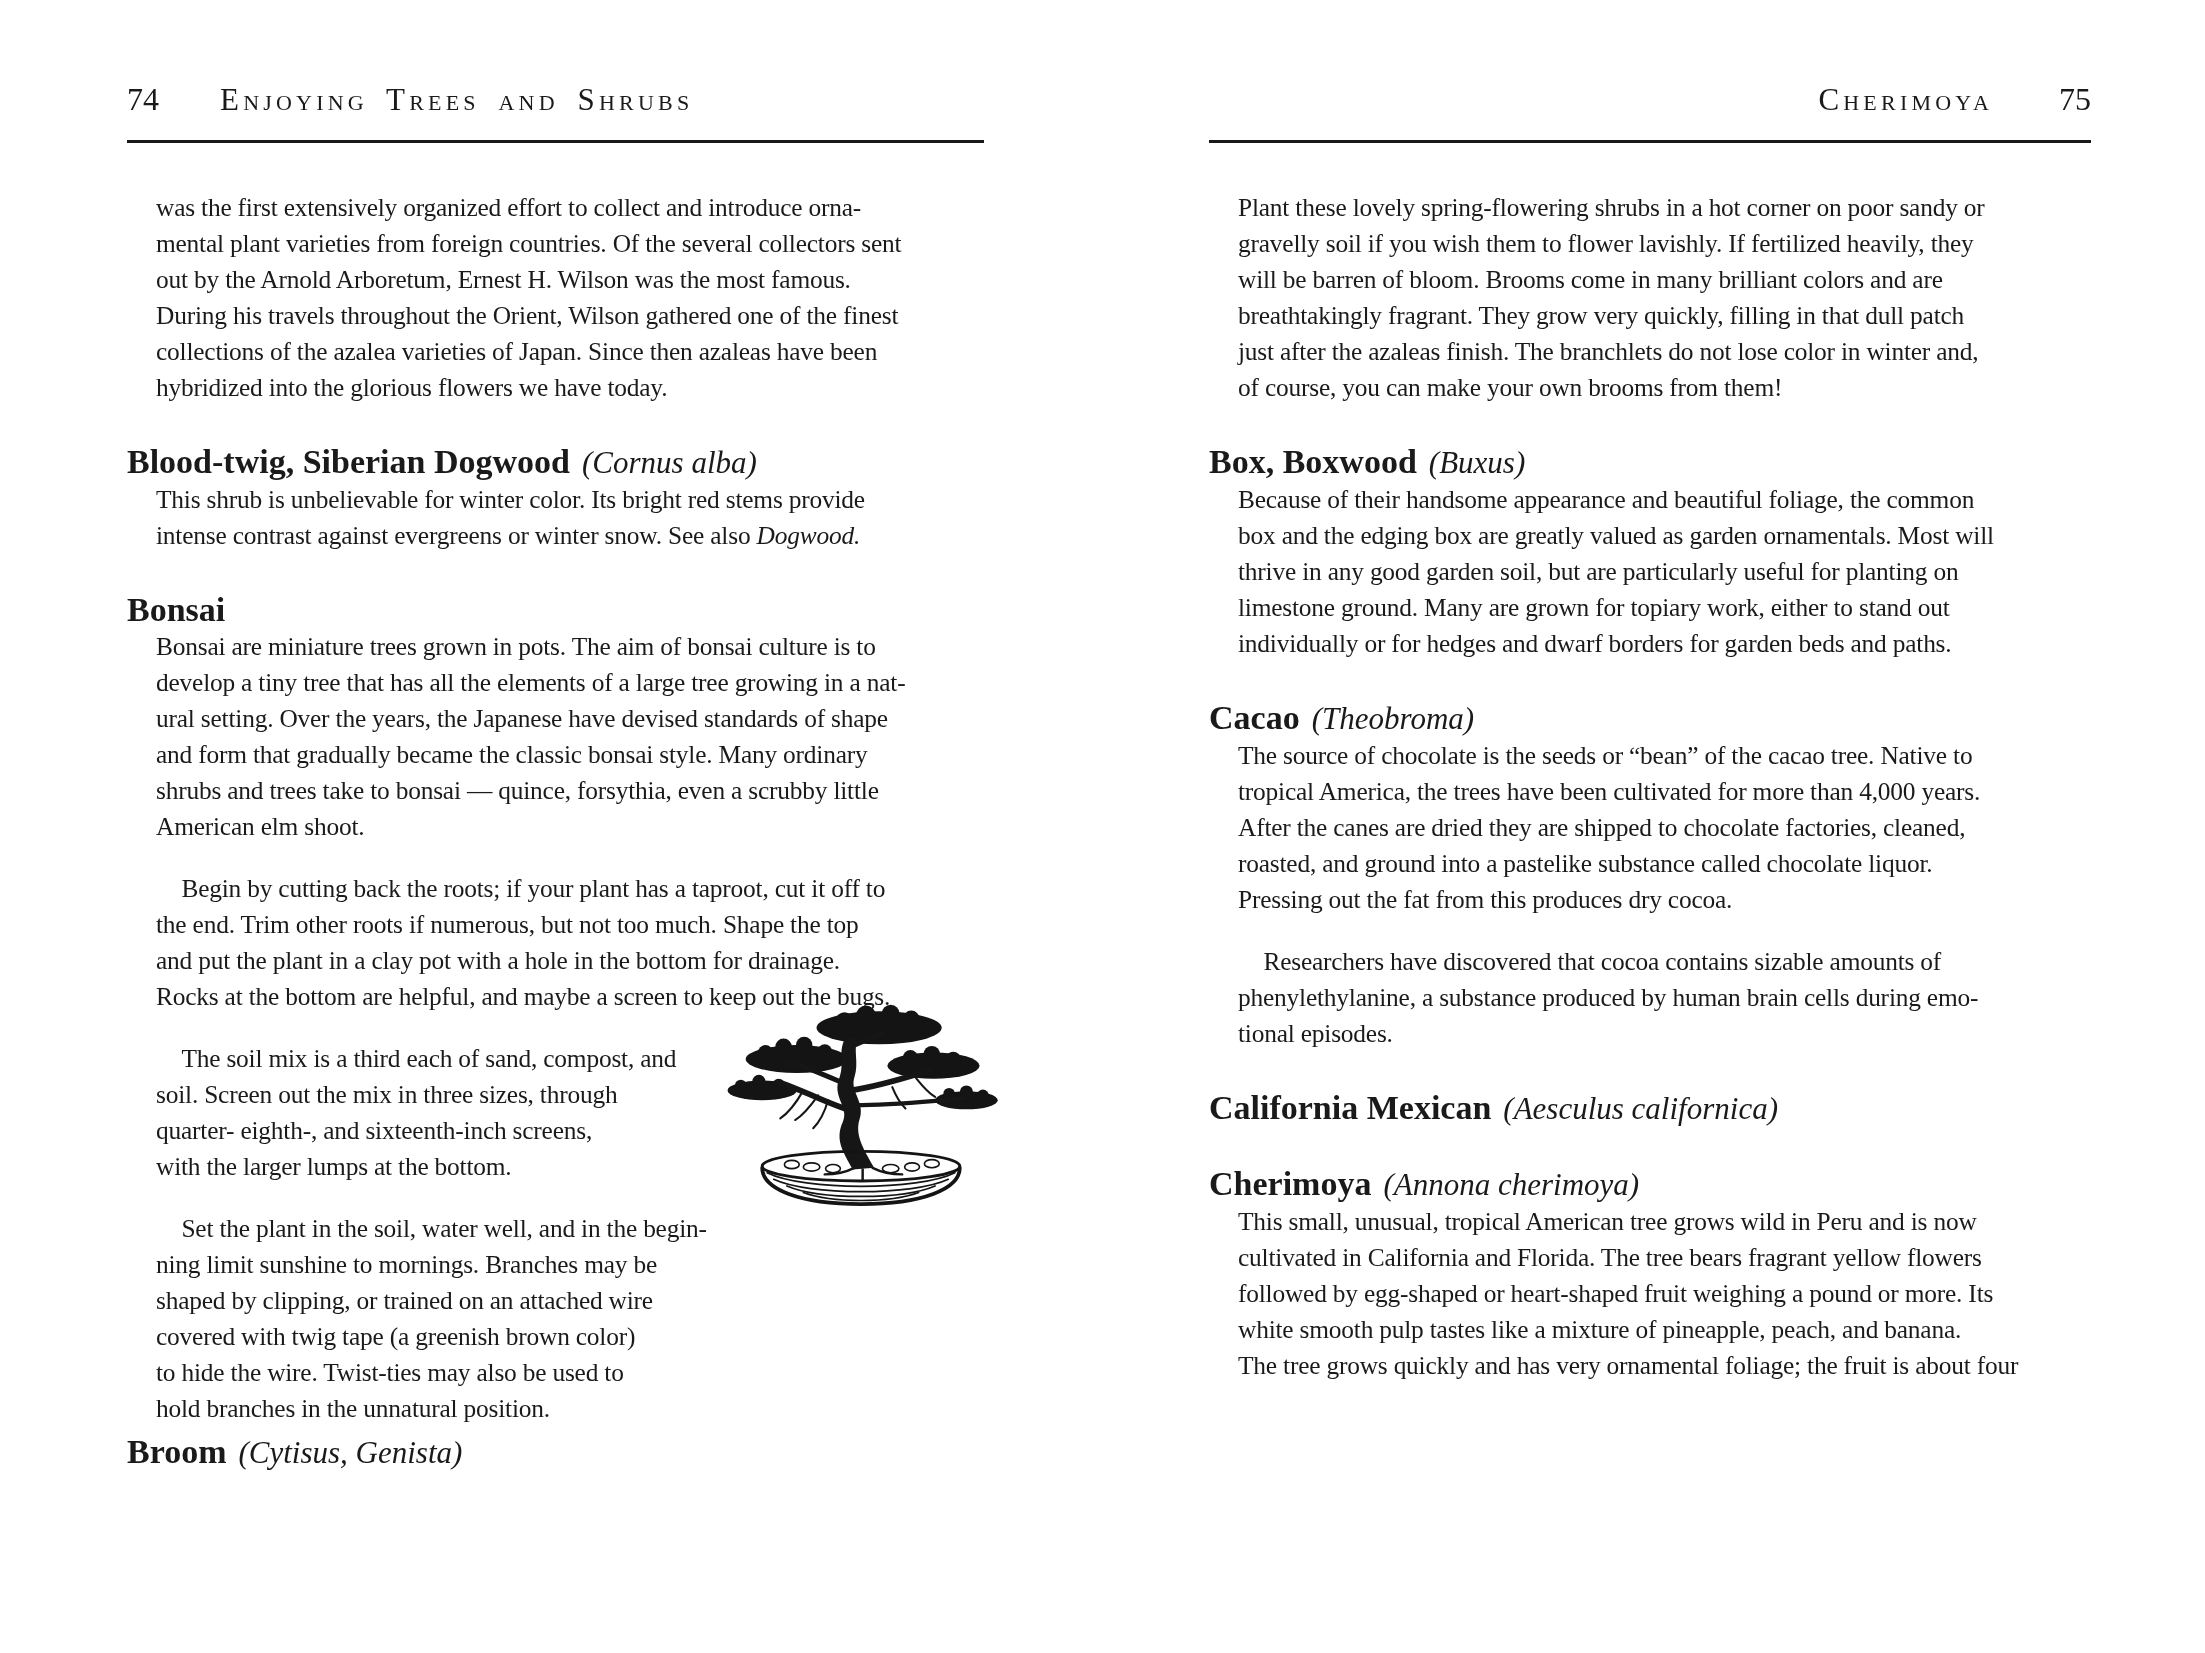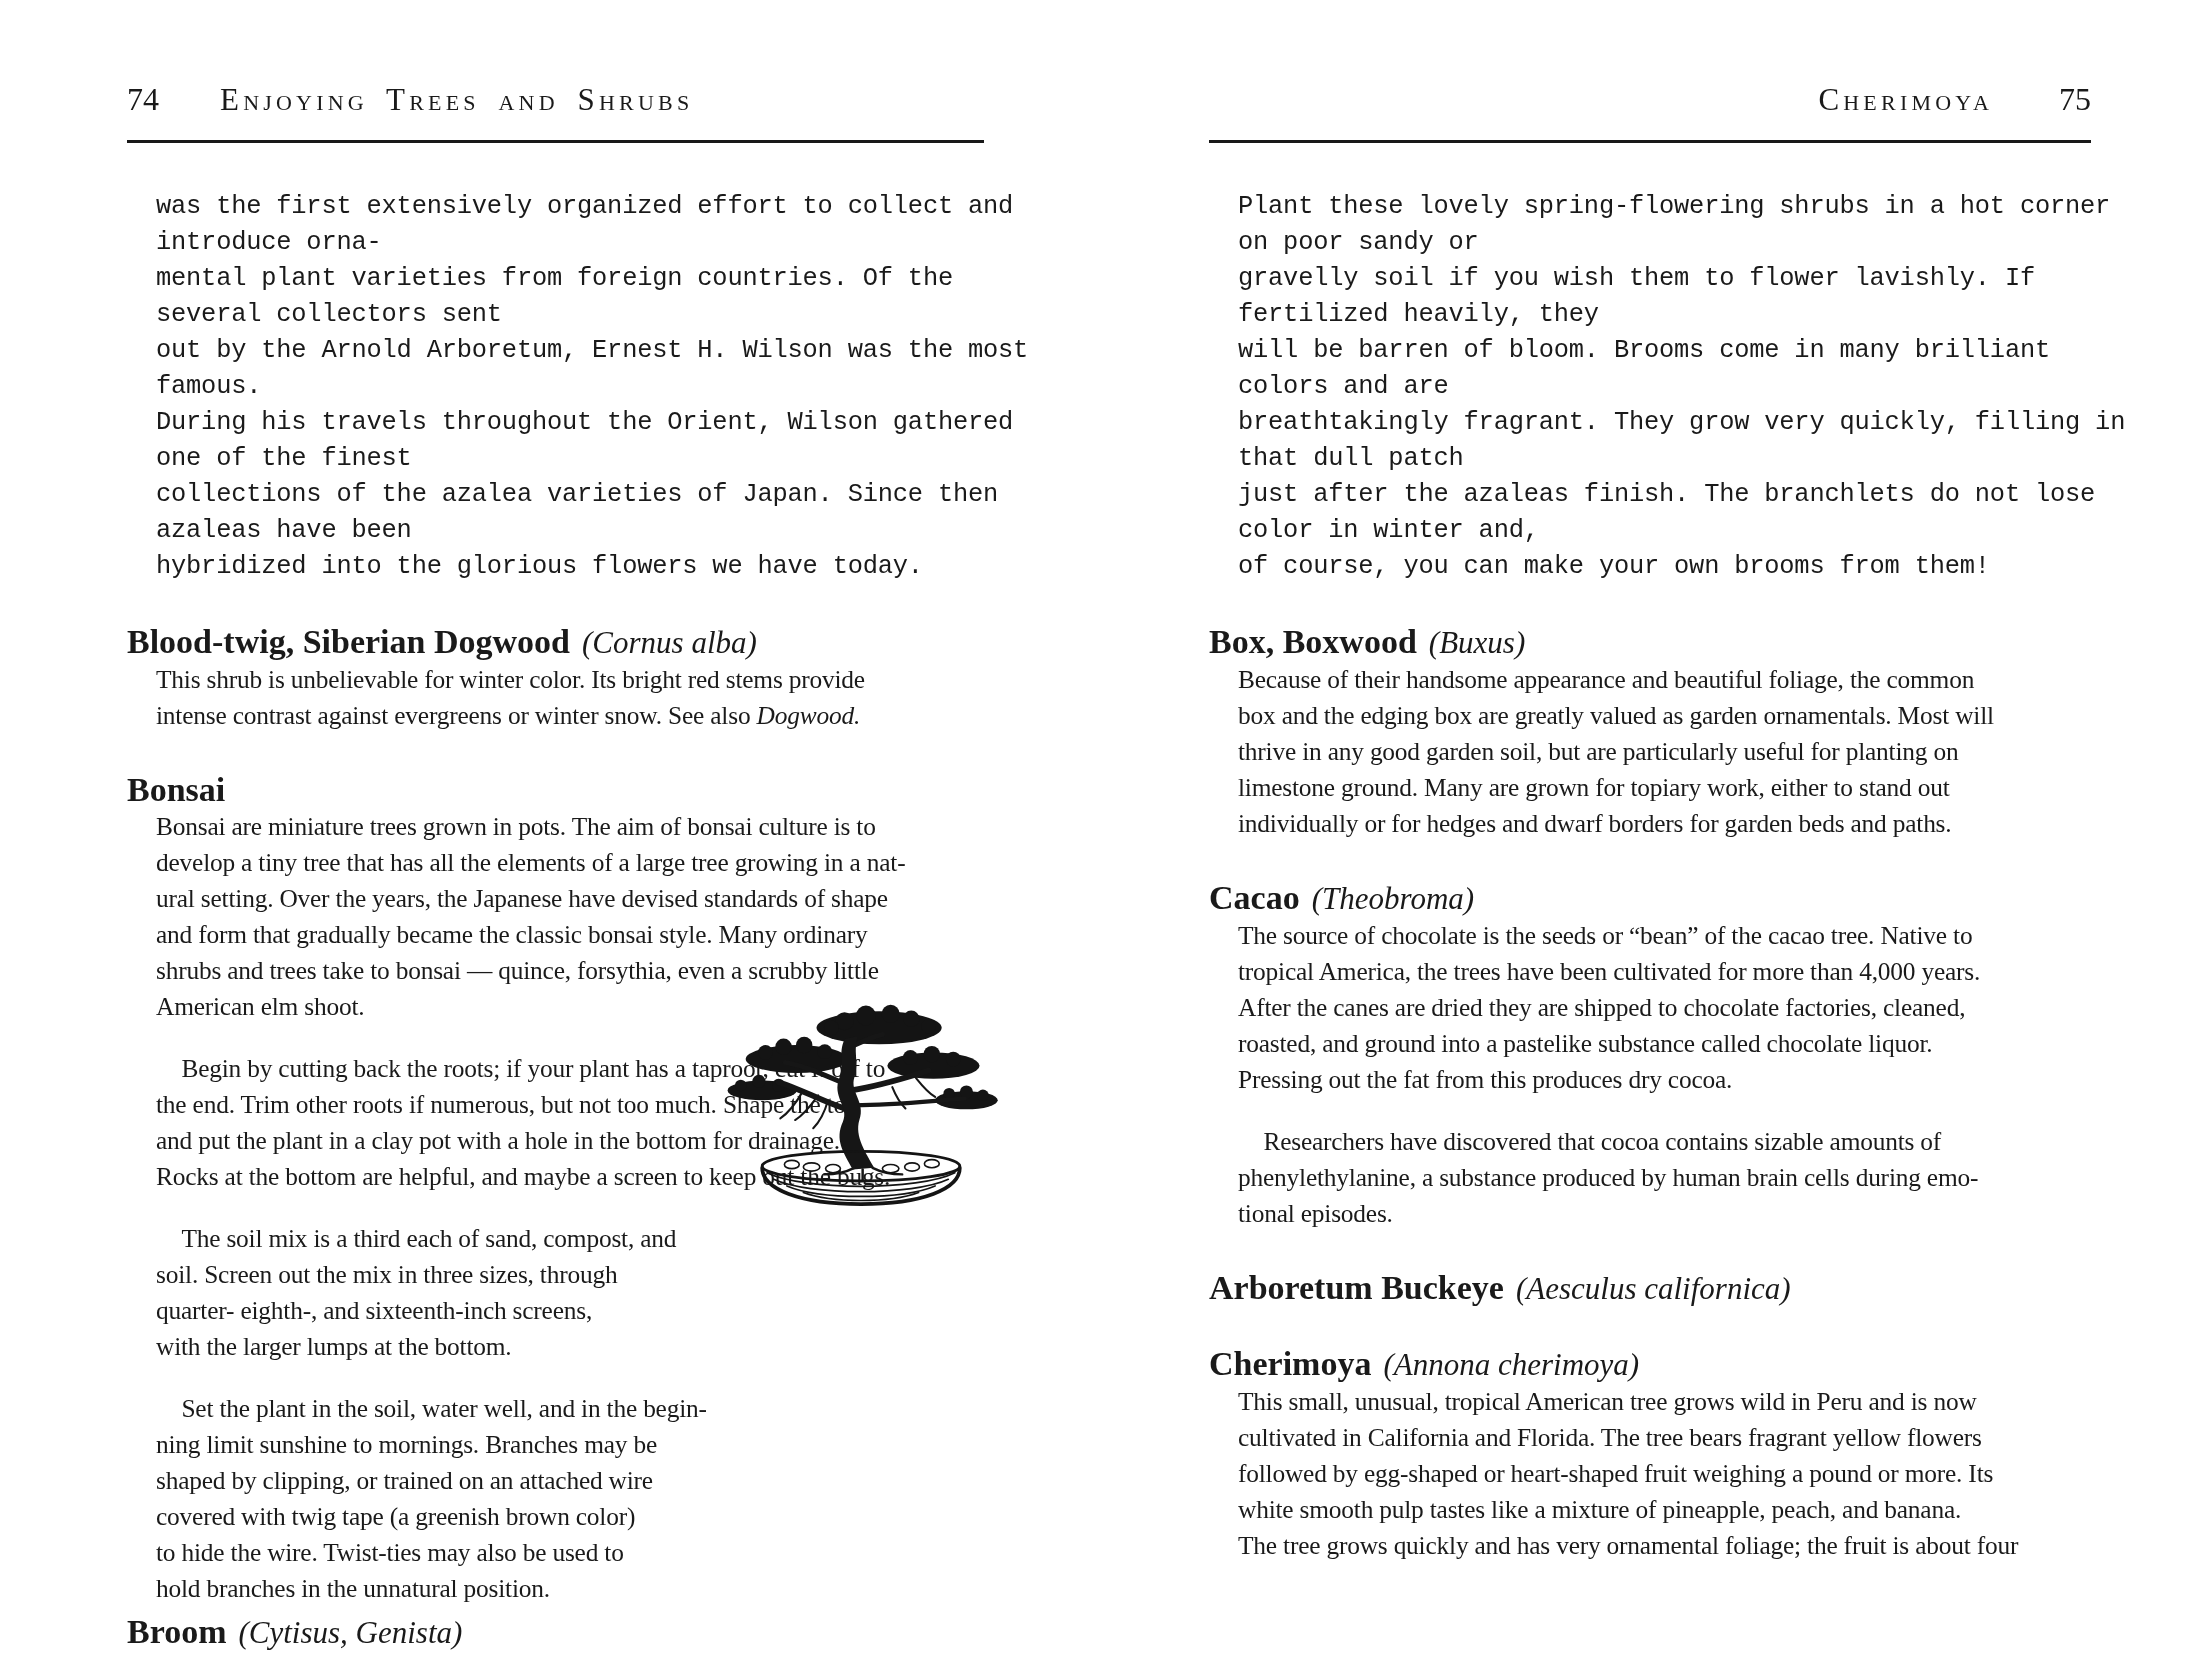--- a/index.html
+++ b/index.html
@@ -24,21 +24,21 @@
     letter-spacing:4.2px; word-spacing:6.8px;
   }
   .page--left .running-title { margin-left:61px; }
   .page--right .page-header { justify-content:flex-end; }
   .page--right .pagenum { margin-left:66px; }
 
   .body {
     font-size:25.4px; line-height:36px; letter-spacing:-0.2px;
     white-space:pre-line; margin-left:29px; width:892px;
   }
-  .first-block { margin-top:46px;font-family:Liberation Mono, monospace; }
+  .first-block { margin-top:46px; }
   .section { margin-top:39px; }
   .section--tight { margin-top:8px; }
   .shead { font-size:34px; line-height:36px; font-weight:700; }
   .hlatin { font-weight:400; font-style:italic; font-size:31px; margin-left:12px; letter-spacing:0;text-align:center; }
   .indent { text-indent:25.4px;margin-top:26px; }
   em { font-style:italic; }
 
   .bonsai-figure { position:absolute; left:594px; top:912px; width:280px; height:227px; }
   .bonsai-caption {
     position:absolute; left:567px; top:1184px; width:302px;
@@ -201,21 +201,21 @@
 tropical America, the trees have been cultivated for more than 4,000 years.
 After the canes are dried they are shipped to chocolate factories, cleaned,
 roasted, and ground into a pastelike substance called chocolate liquor.
 Pressing out the fat from this produces dry cocoa.</p>
       <p class="body indent">Researchers have discovered that cocoa contains sizable amounts of
 phenylethylanine, a substance produced by human brain cells during emo-
 tional episodes.</p>
     </div>
 
     <div class="section">
-      <h2 class="shead"><span>Arboretum Buckeye</span><span class="hlatin">(Aesculus californica)</span></h2>
+      <h2 class="shead"><span>California Mexican</span><span class="hlatin">(Aesculus californica)</span></h2>
     </div>
 
 
     <div class="section">
       <h2 class="shead"><span>Cherimoya</span><span class="hlatin">(Annona cherimoya)</span></h2>
       <p class="body">This small, unusual, tropical American tree grows wild in Peru and is now
 cultivated in California and Florida. The tree bears fragrant yellow flowers
 followed by egg-shaped or heart-shaped fruit weighing a pound or more. Its
 white smooth pulp tastes like a mixture of pineapple, peach, and banana.
 The tree grows quickly and has very ornamental foliage; the fruit is about four</p>

